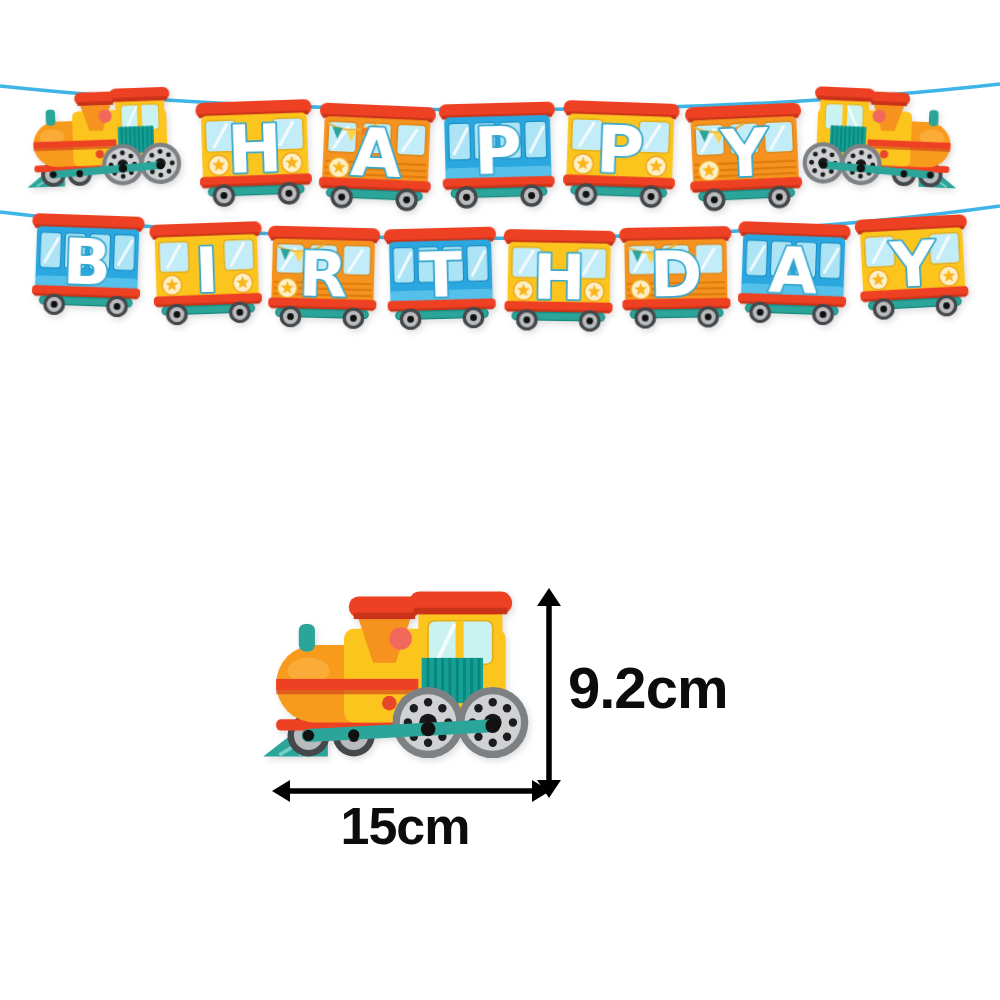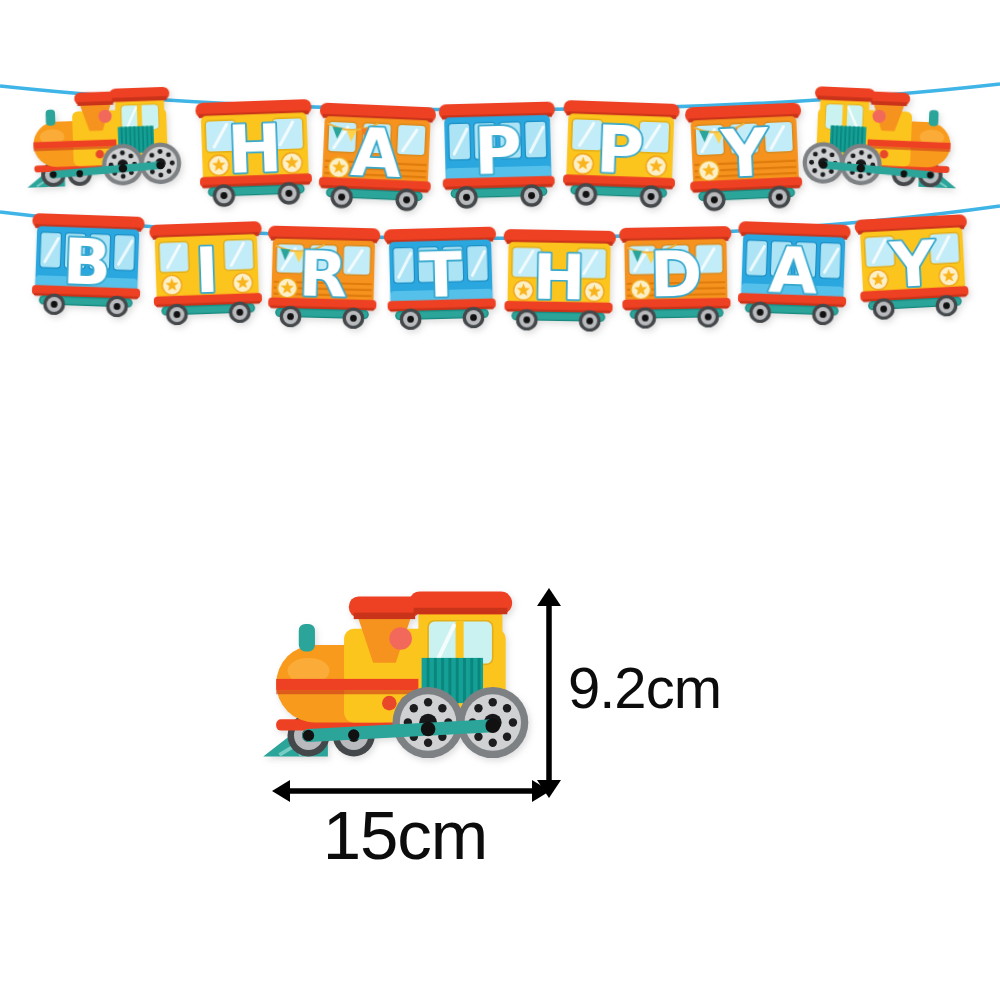--- a/index.html
+++ b/index.html
@@ -11,24 +11,24 @@
   .car.w2{width:118px;}
   .engine{position:absolute;width:162px;}
   .engine.big{width:278px;}
   .car svg,.engine svg{display:block;width:100%;height:auto;
       transform:rotate(var(--rot,0deg));transform-origin:50% 50%;
       filter:drop-shadow(2px 3px 3px rgba(70,70,70,.18));}
   .letter{font-family:"DejaVu Sans","Liberation Sans",sans-serif;
       font-weight:700;font-size:64px;fill:#ffffff;stroke:#35a7cd;
       stroke-width:3.5px;paint-order:stroke;stroke-linejoin:round;
       text-anchor:middle;}
-  .dim-label{position:absolute;color:#0c0c0c;font-weight:400;
+  .dim-label{position:absolute;color:#0c0c0c;font-weight:700;
       font-family:"Liberation Sans",sans-serif;letter-spacing:-1px;}
   #height-label{left:568px;top:654px;font-size:58px;}
-  #width-label{left:300px;top:796px;width:210px;text-align:center;font-size:69px;}
+  #width-label{left:300px;top:796px;width:210px;text-align:center;font-size:52px;}
   .arrow-svg{position:absolute;}
   .arrow-line{stroke:#000;stroke-width:5.5px;}
   .arrow-head{fill:#000;}
 </style>
 </head>
 <body>
 
 <svg width="0" height="0" style="position:absolute" aria-hidden="true">
   <defs>
     <path id="star" d="M0,-7L1.76,-2.43L6.66,-2.16L2.85,0.93L4.11,5.66L0,3L-4.11,5.66L-2.85,0.93L-6.66,-2.16L-1.76,-2.43Z"></path>

